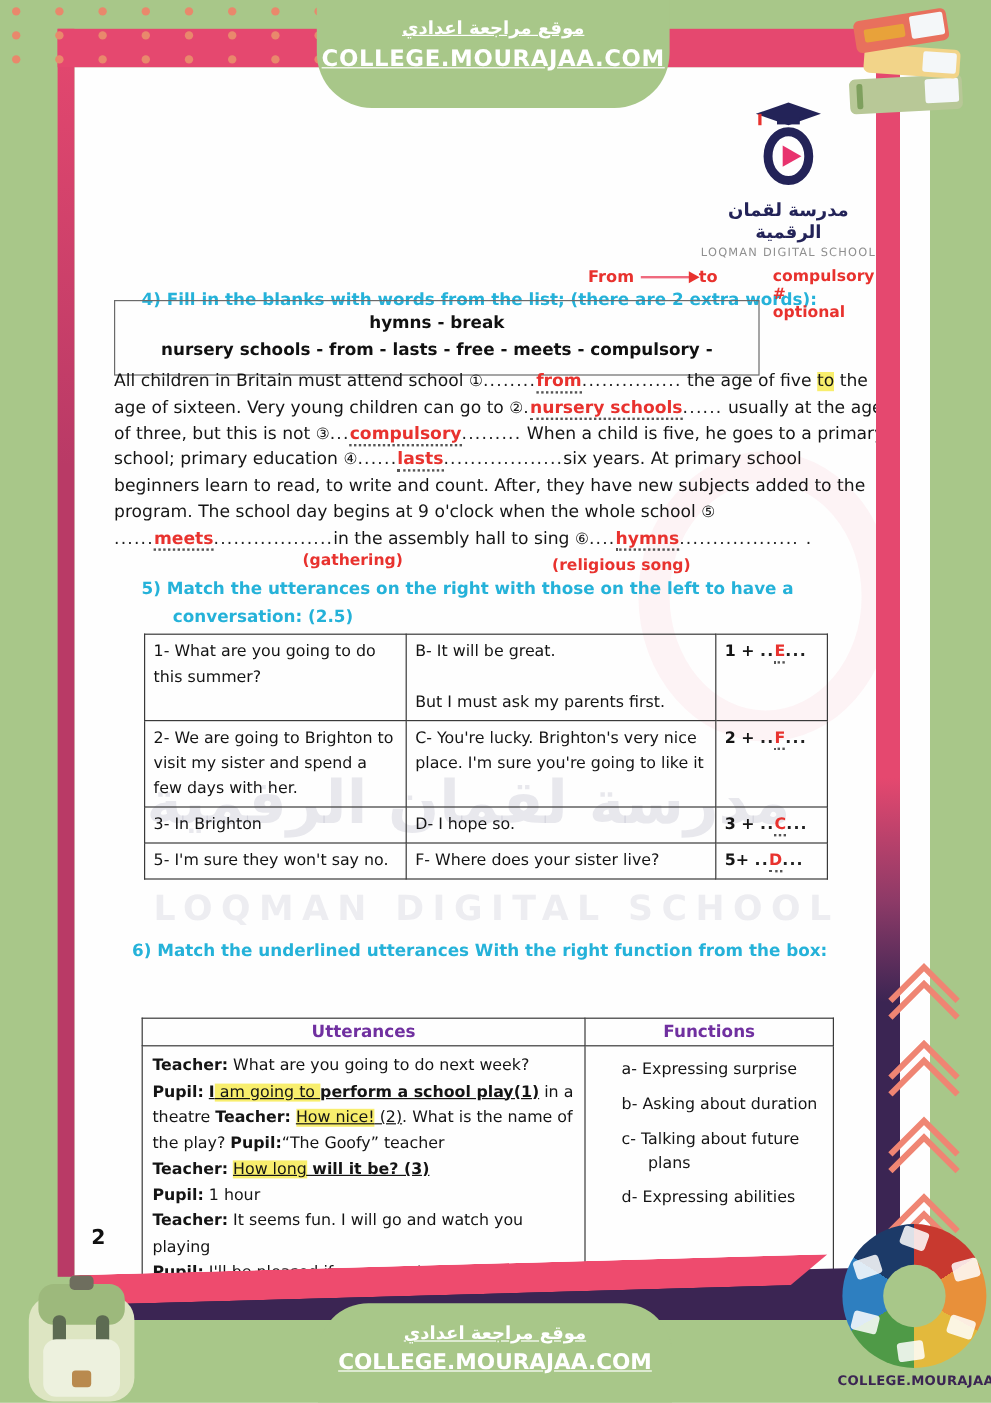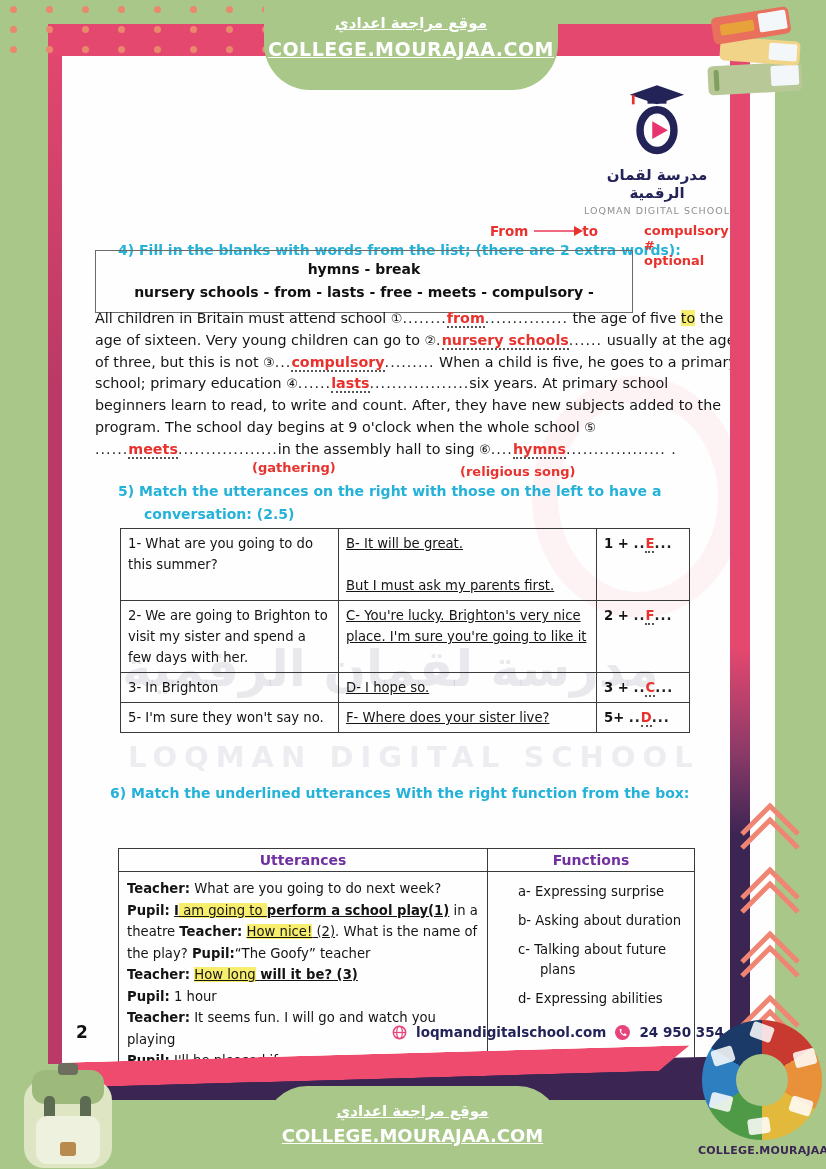--- a/index.html
+++ b/index.html
@@ -65,21 +65,21 @@
   .sg-hu{background:#f8ee6d;text-decoration:underline;}
   .sg-bu{font-weight:bold;text-decoration:underline;}
   .sg-u{text-decoration:underline;}
 
   .q5head{padding-left:26px;text-indent:-26px;width:575px;line-height:23px;}
 
   table{border-collapse:collapse;background:transparent;border-radius:10px;}
   .t5,.t6{font-size:13.2px;color:#141414;}
   .t5 td{border:1.6px solid #3a3a3a;padding:4px 7px;vertical-align:top;line-height:21px;}
   .t5 .c1{width:203px;}
-  .t5 .c2{width:243px;white-space:pre-line;text-decoration:underline;}
+  .t5 .c2{width:243px;white-space:pre-line;}
   .t5 .c3{width:78px;white-space:nowrap;font-weight:bold;}
   .t6 td,.t6 th{border:1.6px solid #3a3a3a;vertical-align:top;}
   .t6 th{color:#7030a0;font-size:14px;padding:3px;}
   .t6 .u-cell{width:352px;padding:6px 8px;line-height:21.5px;}
   .t6 .f-cell{width:170px;padding:10px 6px 6px 30px;line-height:20px;}
   .fn-item{padding-left:22px;text-indent:-22px;margin-bottom:9px;}
   .t6 .ans-cell{text-align:center;padding:13px;font-weight:bold;letter-spacing:.5px;}
   .dlg-line{min-height:21px;}
 
   
@@ -248,37 +248,20 @@
             </td>
         </tr>
         <tr>
           <td class="ans-cell" colspan="2"><span class="sg-n">1+..</span><span class="sg-a">c</span><span class="sg-n">...</span><span class="sg-n">     / 2+..</span><span class="sg-a">a</span><span class="sg-n">...</span><span class="sg-n">  /3+..</span><span class="sg-a">b</span><span class="sg-n">...</span></td>
         </tr>
       </tbody>
     </table>
 
     <div class="abs pagenum" style="left:14px;top:966px;">2</div>
 
-    <div class="abs contact" style="left:270px;top:968px;width:392px;">
-      <span class="globe-icon">
-        <svg width="15" height="15" viewBox="0 0 16 16">
-            <circle cx="8" cy="8" r="6.6" fill="none" stroke="#e8447c" stroke-width="1.6"></circle>
-            <ellipse cx="8" cy="8" rx="3" ry="6.6" fill="none" stroke="#e8447c" stroke-width="1.3"></ellipse>
-            <line x1="1.4" y1="8" x2="14.6" y2="8" stroke="#e8447c" stroke-width="1.3"></line>
-          </svg>
-      </span>
-      <span>loqmandigitalschool.com</span>
-      <span class="phone-icon">
-        <svg width="15" height="15" viewBox="0 0 16 16">
-            <circle cx="8" cy="8" r="8" fill="#e8447c"></circle>
-            <path d="M5 4.2 C5 9 7.4 11.2 11.8 11.8 L12.2 9.6 L9.9 8.9 L9 9.8 C7.6 9.2 6.8 8.4 6.3 7 L7.2 6.1 L6.6 3.9 Z" fill="#fff"></path>
-          </svg>
-      </span>
-      <span>24 950 354</span>
-    </div>
   </div>
 
   <div class="band-left"></div>
   <div class="band-top"></div>
   <div class="band-right"></div>
 
   <div class="banner">
     <div class="ar">موقع مراجعة اعدادي</div>
     <div class="dom">COLLEGE.MOURAJAA.COM</div>
   </div>

